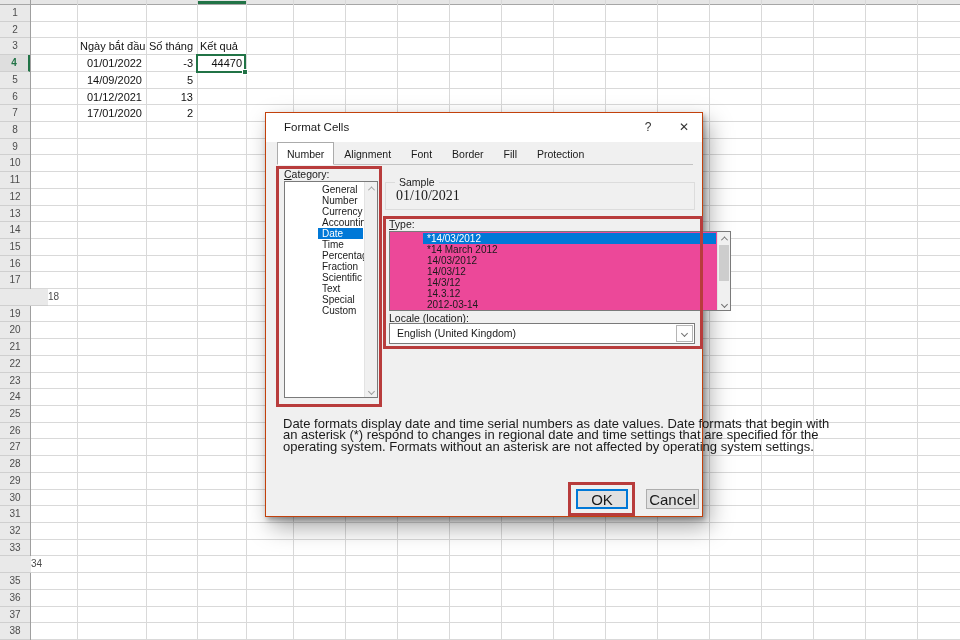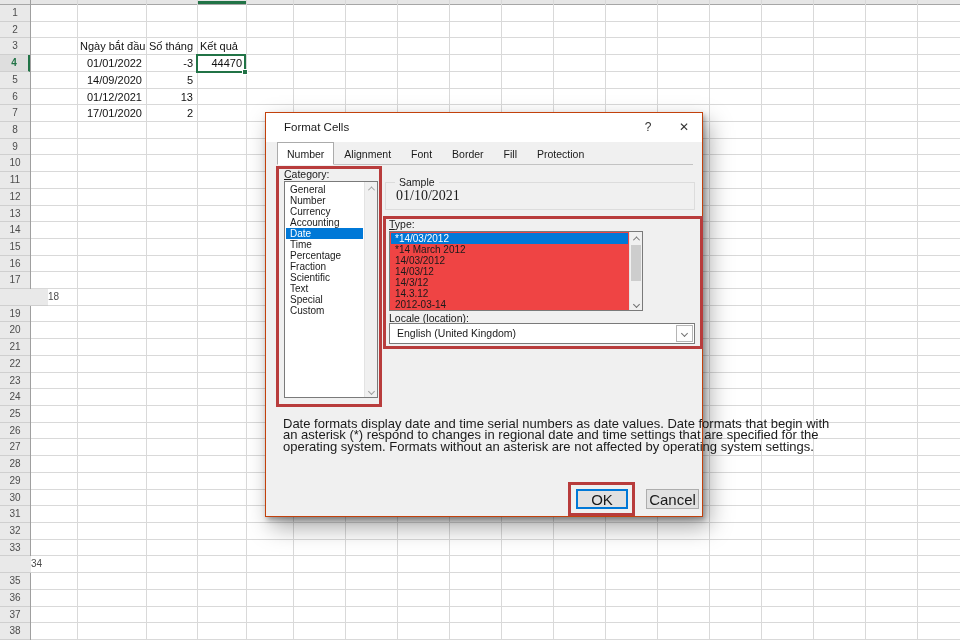--- a/index.html
+++ b/index.html
@@ -40,24 +40,24 @@
   .tab { font-size:10.5px; color:#1a1a1a; padding:3px 9px 4px 9px; position:relative;
     border:1px solid transparent; margin-bottom:-1px; }
   .tab.sel { background:#fff; border:1px solid #ababab; border-bottom:1px solid #fff; padding-top:5px; }
 
   .dlg-label { position:absolute; font-size:10.5px; color:#1a1a1a; white-space:nowrap; }
   .accel { text-decoration:underline; }
 
   #cat-list { position:absolute; left:18px; top:68px; width:94px; height:217px;
     background:#fff; border:1px solid #7a7a7a; }
   #cat-items { position:absolute; left:1px; top:2px; right:14px; }
-  #type-list { position:absolute; left:123px; top:118px; width:254px; height:80px;
-    background:#ef4444; border:1px solid #7a7a7a; }
+  #type-list { position:absolute; left:123px; top:118px; width:342px; height:80px;
+    background:#ec4899; border:1px solid #7a7a7a; }
   #type-items { position:absolute; left:1px; top:1px; right:14px; }
-  .li { height:11px; line-height:11px; font-size:10px; color:#1a1a1a; padding-left:4px; white-space:nowrap; }
+  .li { height:11px; line-height:11px; font-size:10px; color:#1a1a1a; padding-left:4px; white-space:nowrap;margin-left:32px; }
   .li.sel { background:#0078d7; color:#fff; }
 
   .sbar { position:absolute; top:0; bottom:0; right:0; width:13px; background:#f0f0f0; border-left:1px solid #e3e3e3; }
   .sb-btn { position:absolute; left:0; right:0; height:12px; display:flex; align-items:center; justify-content:center; }
   .sb-btn.top { top:0; } .sb-btn.bot { bottom:0; }
   .sb-thumb { position:absolute; left:1px; right:1px; top:13px; height:36px; background:#cdcdcd; }
   .chev { display:inline-block; width:5px; height:5px; border-right:1.4px solid #707070; border-bottom:1.4px solid #707070; }
   .chev.up { transform:rotate(-135deg) translate(-1px,-1px); }
   .chev.down { transform:rotate(45deg); }
   .chev.dim { border-color:#9f9f9f; }

